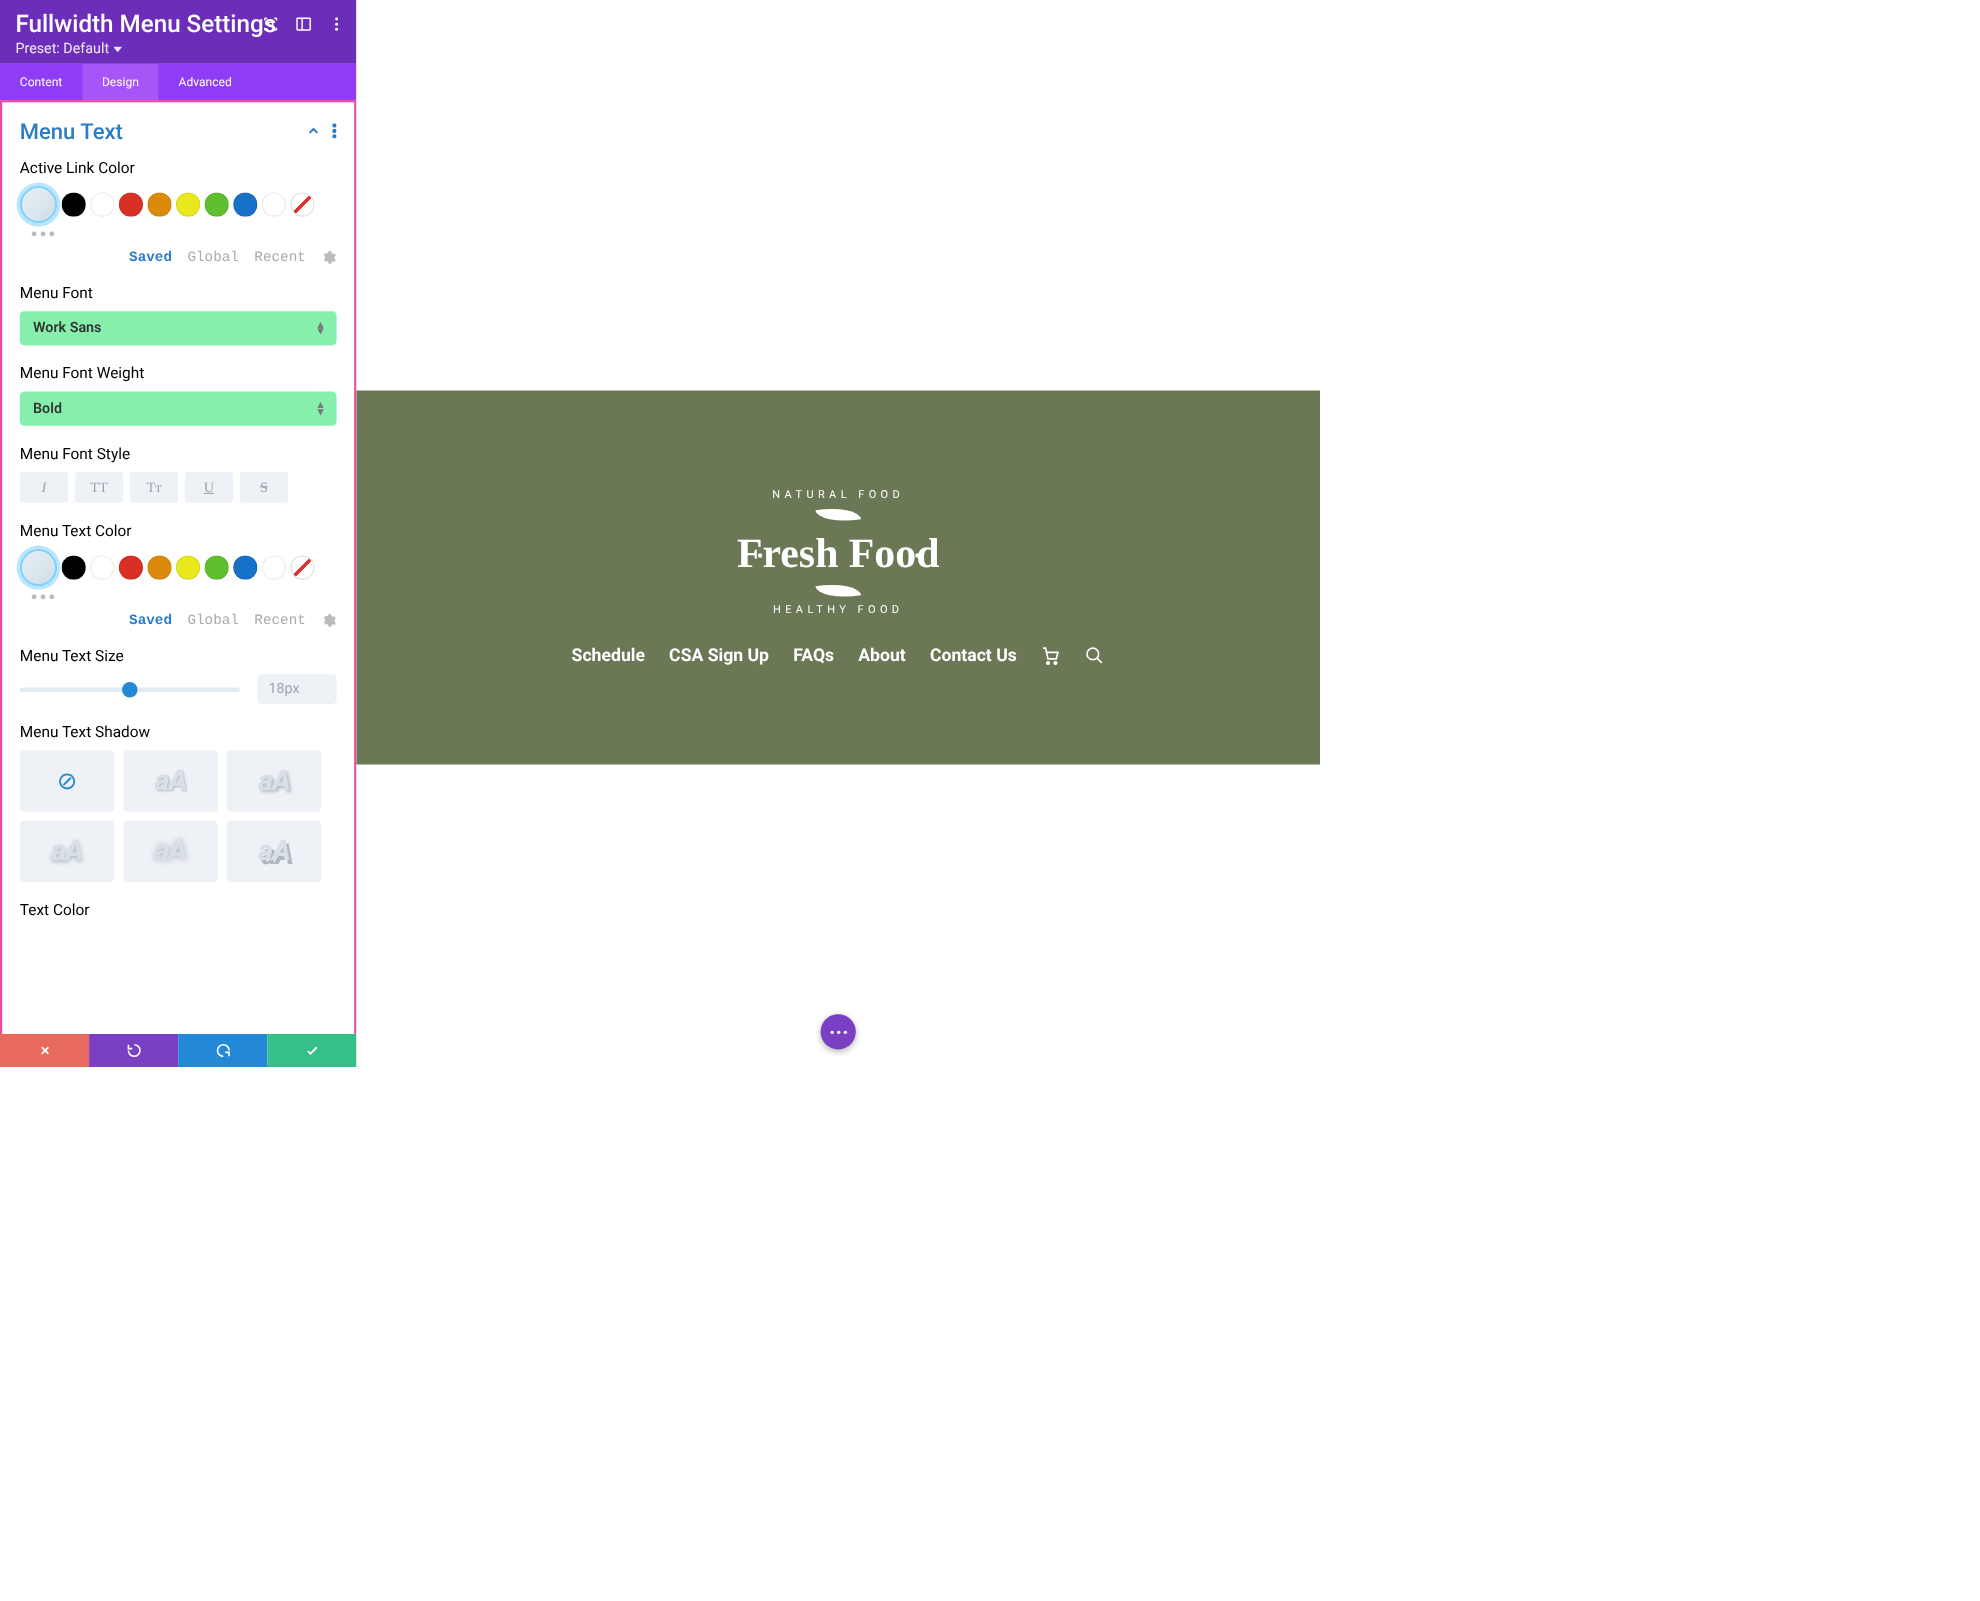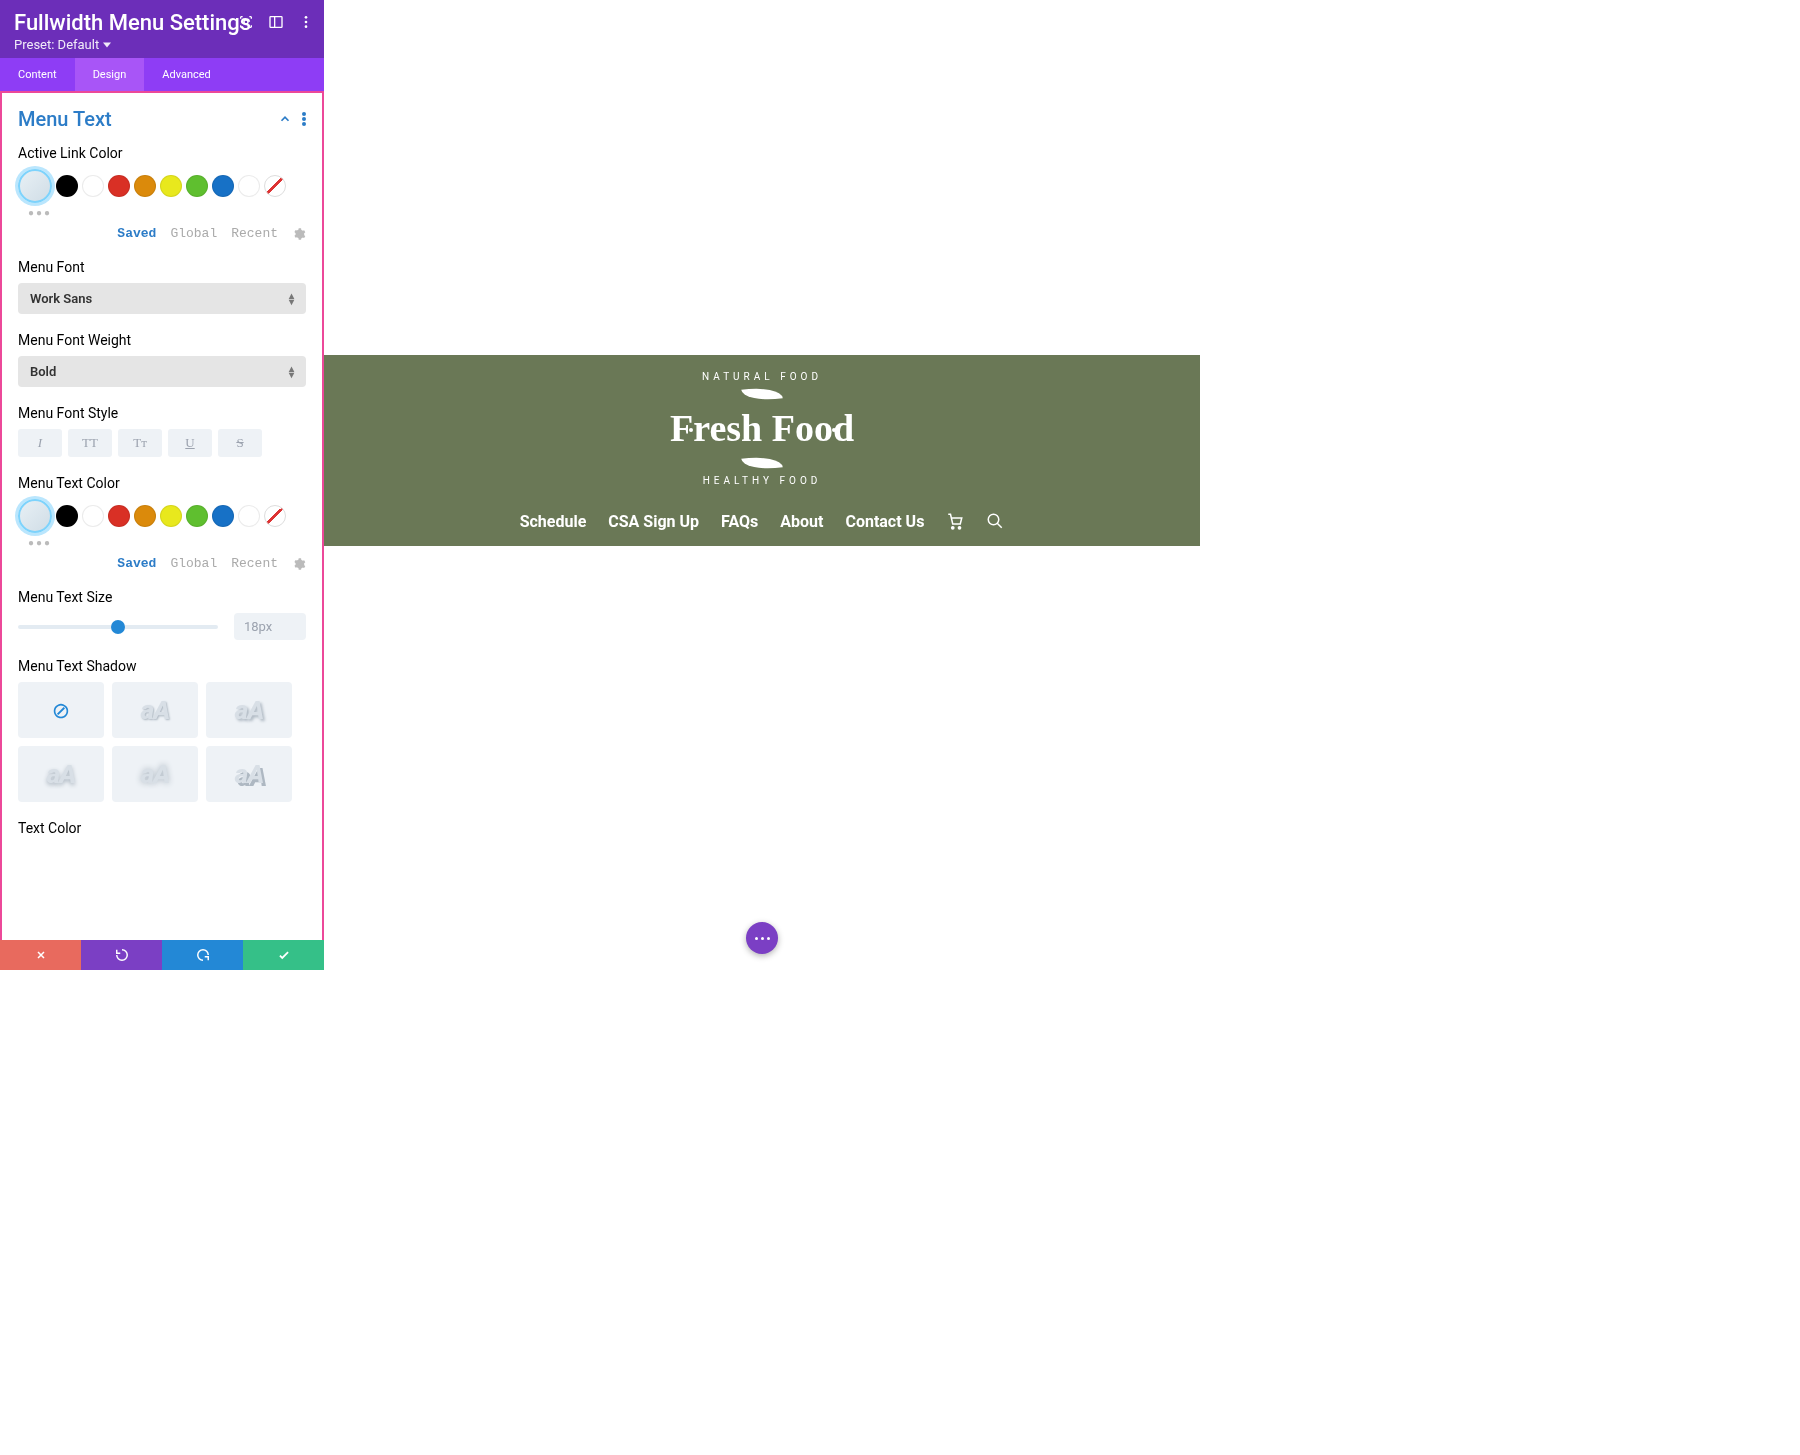--- a/index.html
+++ b/index.html
@@ -33,21 +33,21 @@
 .swatch { width: 22px; height: 22px; border-radius: 50%; cursor: pointer; border: 1px solid rgba(0,0,0,.08); }
 .swatch.ring { width: 34px; height: 34px; border: 2px solid #7dd3fc; padding: 3px; background: linear-gradient(135deg,#e8f0f5,#d0dde6); box-shadow: 0 0 0 3px #bae6fd; }
 .swatch.trans { background: linear-gradient(135deg, transparent 45%, #d33 45%, #d33 55%, transparent 55%); border: 1px solid #ddd; }
 .swatch-more { font-size: 10px; color: #bbb; letter-spacing: 2px; margin: 4px 0 0 10px; }
 
 .clr-tabs { display: flex; gap: 14px; align-items: center; justify-content: flex-end; margin-top: 8px; font-size: 13px; }
 .clr-tab { color: #aaa; cursor: pointer; font-family: Liberation Mono, monospace; }
 .clr-tab.active { color: #2c7cc7; font-weight: 600; }
 .clr-gear { color: #bbb; }
 
-.select { background: #e5e5e5; border-radius: 4px; padding: 8px 12px; font-size: 13px; font-weight: 600; color: #333; display: flex; justify-content: space-between; align-items: center; cursor: pointer; }
+.select { background: #86efac; border-radius: 4px; padding: 8px 12px; font-size: 13px; font-weight: 600; color: #333; display: flex; justify-content: space-between; align-items: center; cursor: pointer; }
 .select .chev { font-size: 10px; color: #777; line-height: .6; }
 
 .style-btns { display: flex; gap: 6px; }
 .style-btn { width: 44px; height: 28px; background: #eef2f6; border-radius: 3px; display: flex; align-items: center; justify-content: center; color: #9ca3af; font-size: 13px; cursor: pointer; font-family: Georgia, serif; }
 .style-btn.str { text-decoration: line-through; }
 .style-btn.ul { text-decoration: underline; }
 
 .slider-row { display: flex; gap: 16px; align-items: center; }
 .slider-track { flex: 1; height: 4px; background: #e3ebf2; border-radius: 2px; position: relative; }
 .slider-thumb { position: absolute; width: 14px; height: 14px; background: #2388d6; border-radius: 50%; top: -5px; transform: translateX(-50%); }
@@ -61,21 +61,21 @@
 
 .footer { position: absolute; left: 0; bottom: 0; width: 324px; display: flex; height: 30px; }
 .fbtn { flex: 1; display: flex; align-items: center; justify-content: center; color: #fff; cursor: pointer; }
 .fbtn.close { background: #e86a5e; }
 .fbtn.undo { background: #7b3fc4; }
 .fbtn.redo { background: #2388d6; }
 .fbtn.save { background: #35c088; }
 
 
 .preview { flex: 1; background: #fff; position: relative; }
-.hero { position: absolute; top: 355px; left: 0; right: 0; height: 191px; background: #6a7856; display: flex; flex-direction: column; align-items: center; justify-content: center; gap: 26px; }
+.hero { position: absolute; top: 355px; left: 0; right: 0; height: 340px; background: #6a7856; display: flex; flex-direction: column; align-items: center; justify-content: center; gap: 26px; }
 .logo-wrap { width: 155px; height: 115px; position: relative; color:#fff; display:flex; align-items:center; justify-content:center; }
 .logo-script { font-family: 'Brush Script MT', cursive; font-size: 38px; color: #fff; font-weight: 600; white-space: nowrap; }
 .arc-text { position:absolute; font-size:10px; letter-spacing:4px; text-transform:uppercase; }
 .arc-top { top: 0; }
 .arc-bot { bottom: 0; }
 .leaf { position:absolute; width:40px; height:14px; background:#fff; border-radius: 0 100% 0 100%; }
 .leaf.l1 { top:16px; left:50%; transform:translateX(-50%) rotate(-8deg); }
 .leaf.l2 { bottom:16px; left:50%; transform:translateX(-50%) rotate(172deg); }
 .dot { position:absolute; width:4px; height:4px; background:#fff; border-radius:50%; }
 .nav-row { display: flex; gap: 22px; align-items: center; color: #fff; font-weight: 700; font-size: 16px; }

